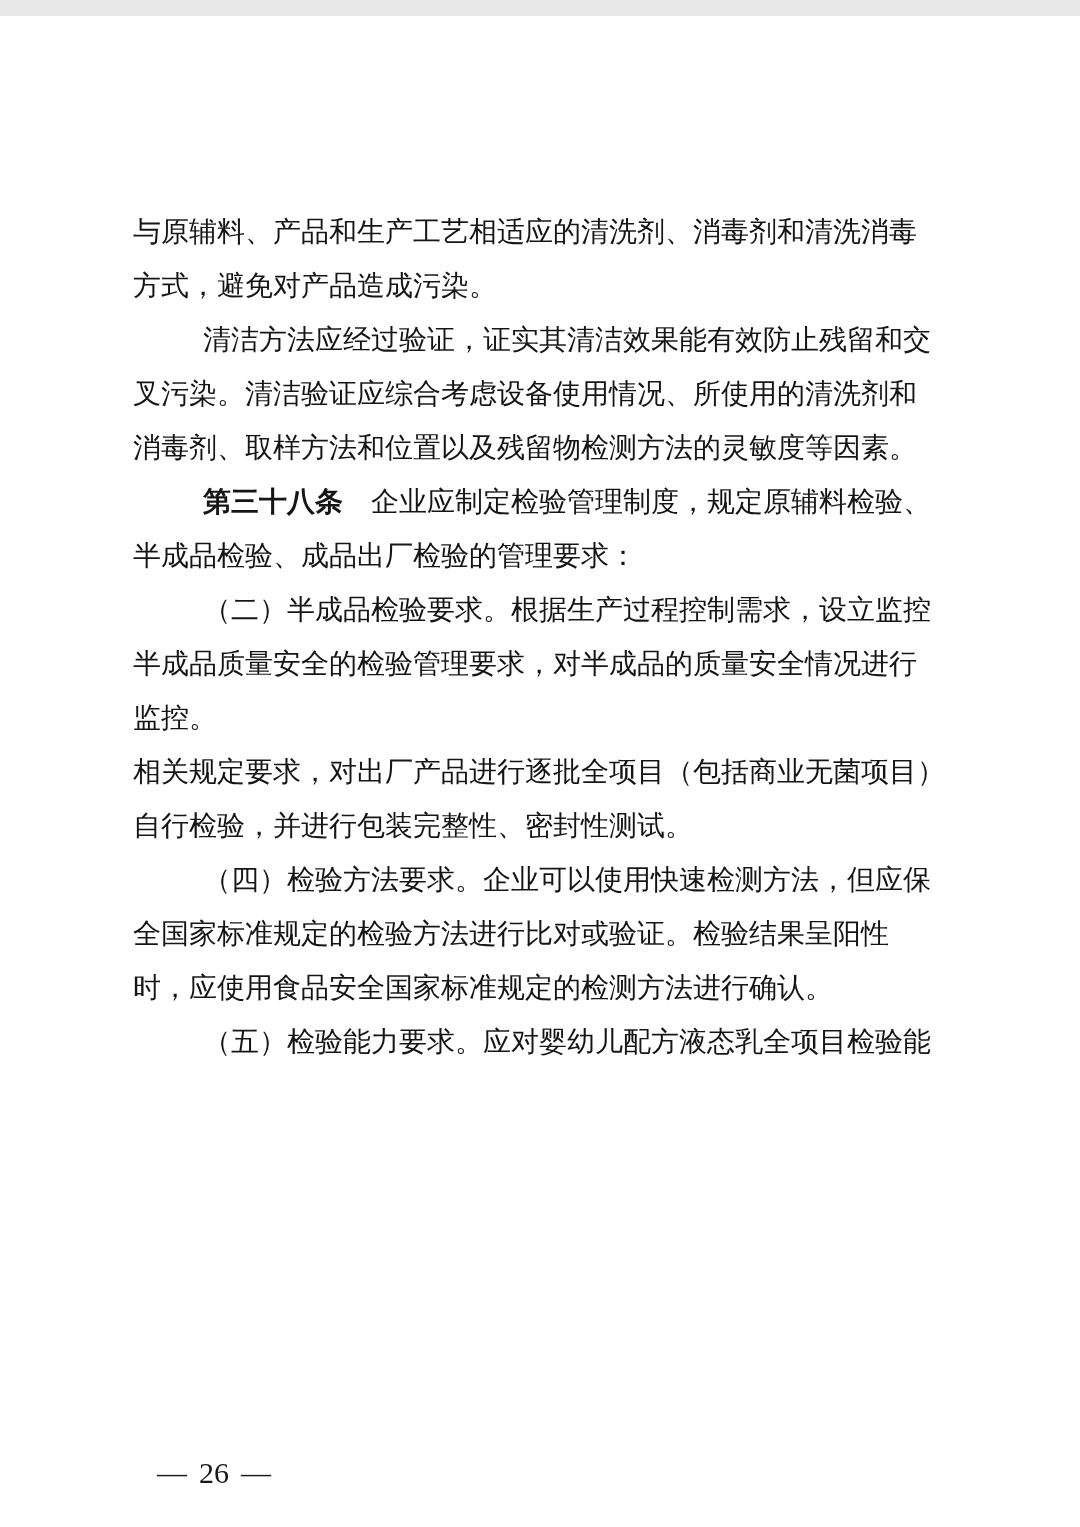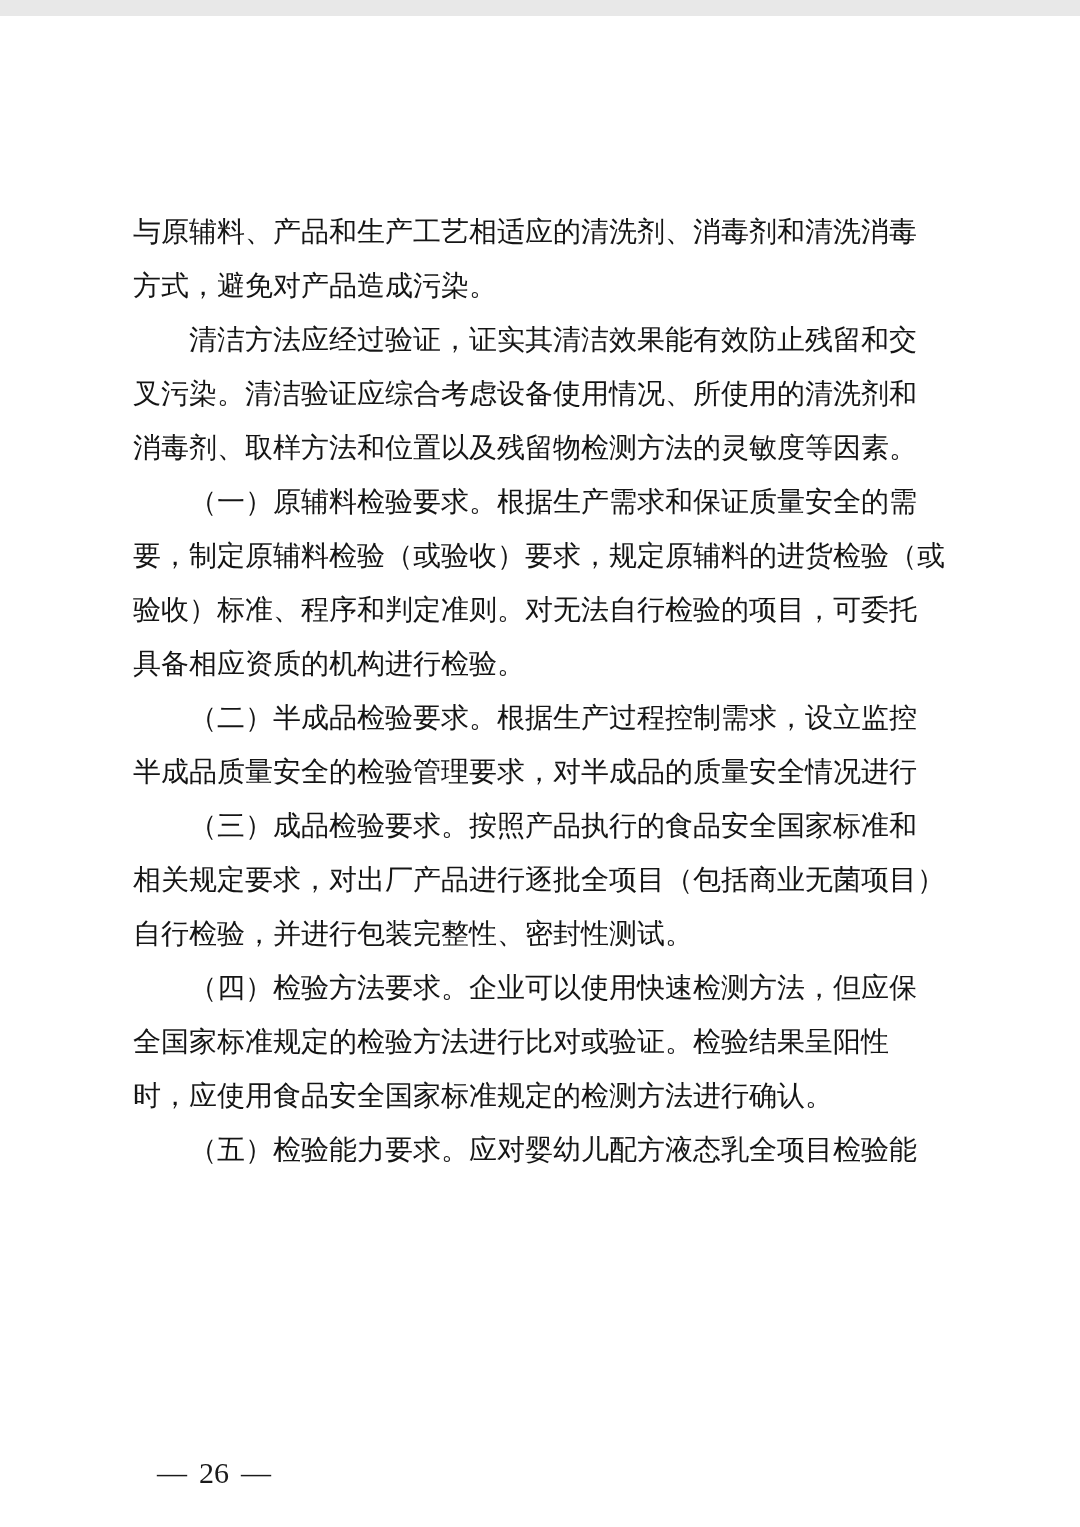--- a/index.html
+++ b/index.html
@@ -20,21 +20,21 @@
     width: 812px;
   }
   .paragraph { margin: 0; padding: 0; }
   .line {
     height: 54px;
     line-height: 54px;
     font-size: 28px;
     white-space: nowrap;
     letter-spacing: 0;
   }
-  .line.indent { padding-left: 56px; }
+  .line.indent { padding-left: 56px; text-align: center; }
   .seg { display: inline; }
   .seg-bold {
     font-weight: bold;
     font-family: "Liberation Sans", "DejaVu Sans", sans-serif;
   }
   .footer {
     position: absolute;
     left: 157px;
     top: 1434px;
     height: 46px;
@@ -54,31 +54,29 @@
       <div class="paragraph">
         <div class="line"><span class="seg">与原辅料、产品和生产工艺相适应的清洗剂、消毒剂和清洗消毒</span></div>
         <div class="line"><span class="seg">方式，避免对产品造成污染。</span></div>
       </div>
       <div class="paragraph">
         <div class="line indent"><span class="seg">清洁方法应经过验证，证实其清洁效果能有效防止残留和交</span></div>
         <div class="line"><span class="seg">叉污染。清洁验证应综合考虑设备使用情况、所使用的清洗剂和</span></div>
         <div class="line"><span class="seg">消毒剂、取样方法和位置以及残留物检测方法的灵敏度等因素。</span></div>
       </div>
       <div class="paragraph">
-        <div class="line indent"><span class="seg">（一）原辅料检验要求。根据生产需求和保证质量安全的需</span></div>
-        <div class="line"><span class="seg">要，制定原辅料检验（或验收）要求，规定原辅料的进货检验（或</span></div>
-        <div class="line"><span class="seg">验收）标准、程序和判定准则。对无法自行检验的项目，可委托</span></div>
-        <div class="line"><span class="seg">具备相应资质的机构进行检验。</span></div>
+        <div class="line indent"><span class="seg seg-bold">第三十八条</span><span class="seg">　企业应制定检验管理制度，规定原辅料检验、</span></div>
+        <div class="line"><span class="seg">半成品检验、成品出厂检验的管理要求：</span></div>
       </div>
       <div class="paragraph">
         <div class="line indent"><span class="seg">（二）半成品检验要求。根据生产过程控制需求，设立监控</span></div>
         <div class="line"><span class="seg">半成品质量安全的检验管理要求，对半成品的质量安全情况进行</span></div>
+        <div class="line"><span class="seg">监控。</span></div>
       </div>
       <div class="paragraph">
-        <div class="line indent"><span class="seg">（三）成品检验要求。按照产品执行的食品安全国家标准和</span></div>
         <div class="line"><span class="seg">相关规定要求，对出厂产品进行逐批全项目（包括商业无菌项目）</span></div>
         <div class="line"><span class="seg">自行检验，并进行包装完整性、密封性测试。</span></div>
       </div>
       <div class="paragraph">
         <div class="line indent"><span class="seg">（四）检验方法要求。企业可以使用快速检测方法，但应保</span></div>
         <div class="line"><span class="seg">全国家标准规定的检验方法进行比对或验证。检验结果呈阳性</span></div>
         <div class="line"><span class="seg">时，应使用食品安全国家标准规定的检测方法进行确认。</span></div>
       </div>
       <div class="paragraph">
         <div class="line indent"><span class="seg">（五）检验能力要求。应对婴幼儿配方液态乳全项目检验能</span></div>

